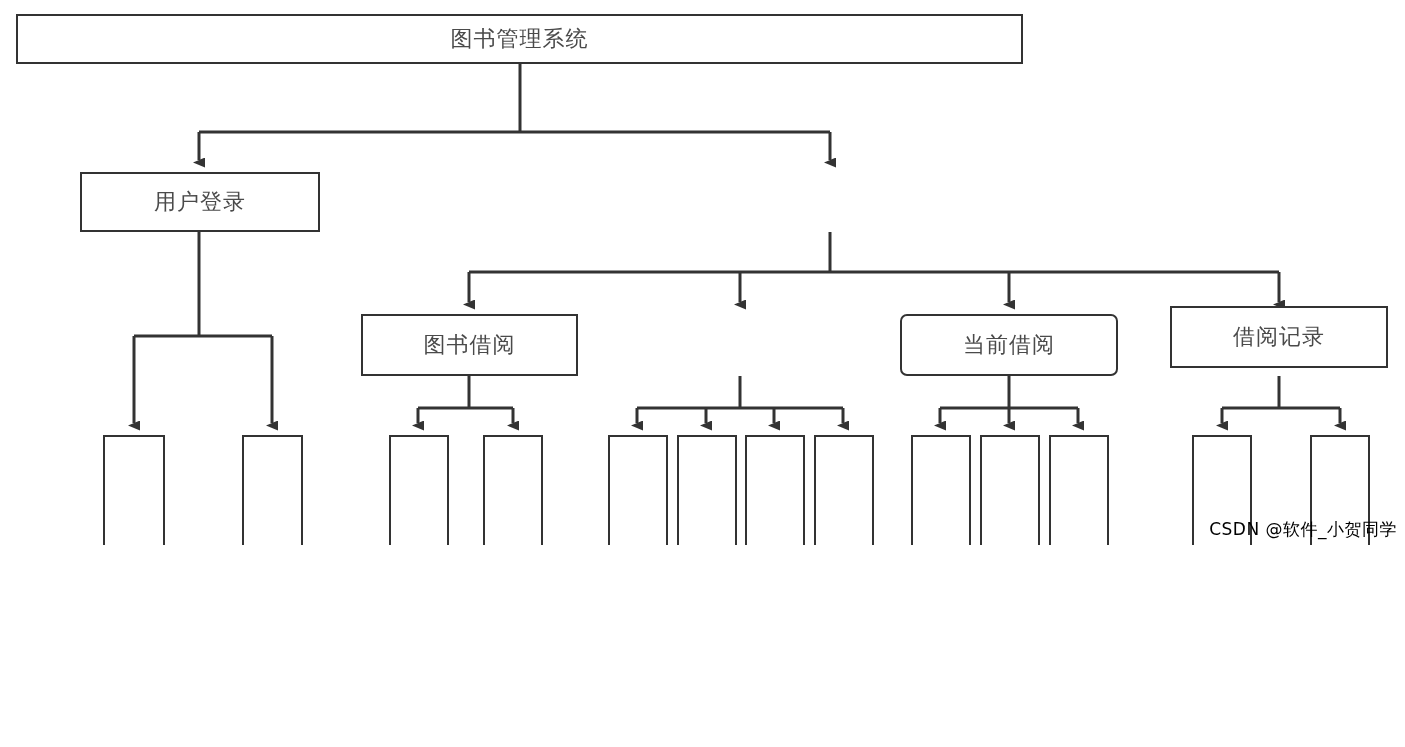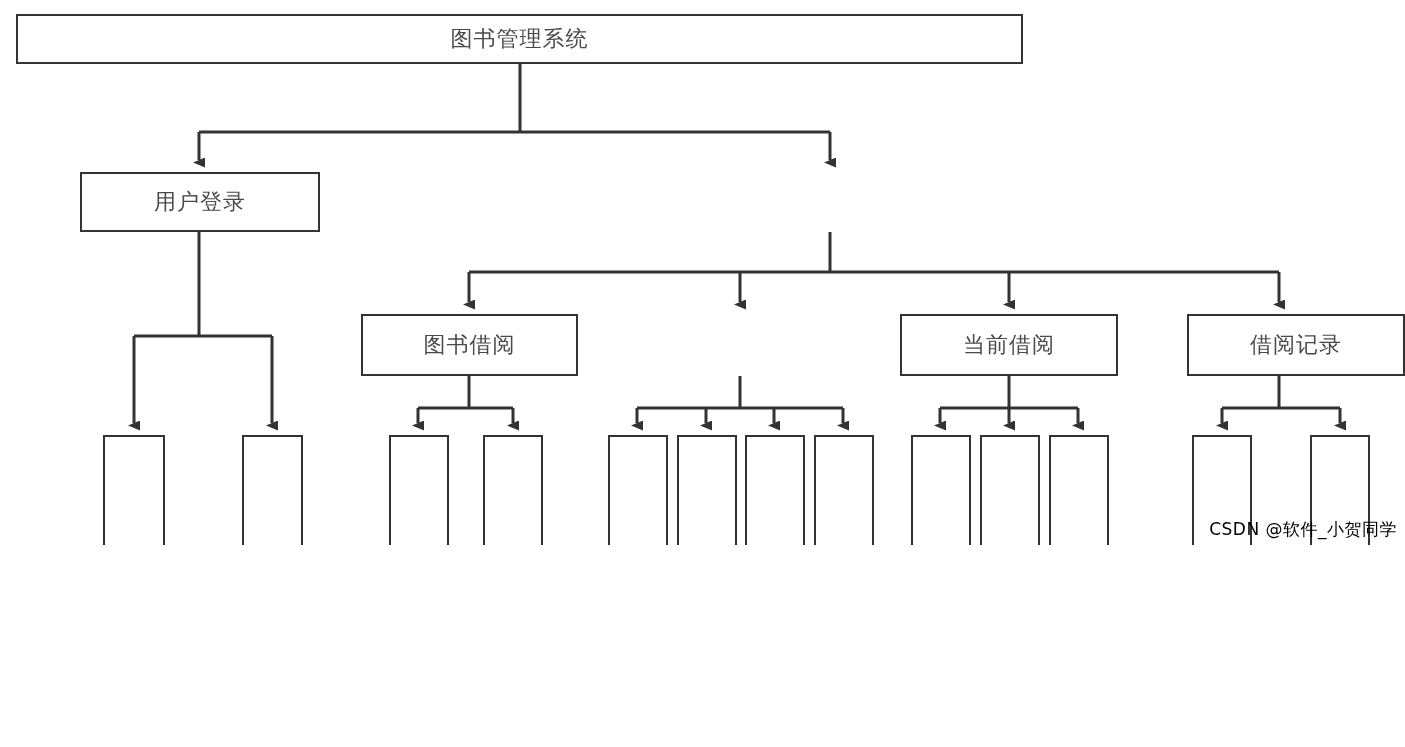--- a/index.html
+++ b/index.html
@@ -132,24 +132,24 @@
     <span class="node-label">图书管理系统</span>
   </div>
 
   <div class="node-box horizontal" style="left:80px; top:172px; width:240px; height:60px;">
     <span class="node-label">用户登录</span>
   </div>
 
   <div class="node-box horizontal" style="left:361px; top:314px; width:217px; height:62px;">
     <span class="node-label">图书借阅</span>
   </div>
-  <div class="node-box horizontal" style="left:900px; top:314px; width:218px; height:62px;">
+  <div class="node-box horizontal" style="left:900px; top:314px; width:218px; height:62px;border-radius:7px;">
     <span class="node-label">当前借阅</span>
   </div>
-  <div class="node-box horizontal" style="left:1170px; top:314px; width:218px; height:62px;margin-left:17px;">
+  <div class="node-box horizontal" style="left:1170px; top:306px; width:218px; height:62px;">
     <span class="node-label">借阅记录</span>
   </div>
 
   <div class="node-box vertical" style="left:103px; top:435px; width:62px; height:298px;">
     <span class="node-label">用户登录</span>
   </div>
   <div class="node-box vertical" style="left:242px; top:435px; width:61px; height:298px;">
     <span class="node-label">注销登录</span>
   </div>
 

